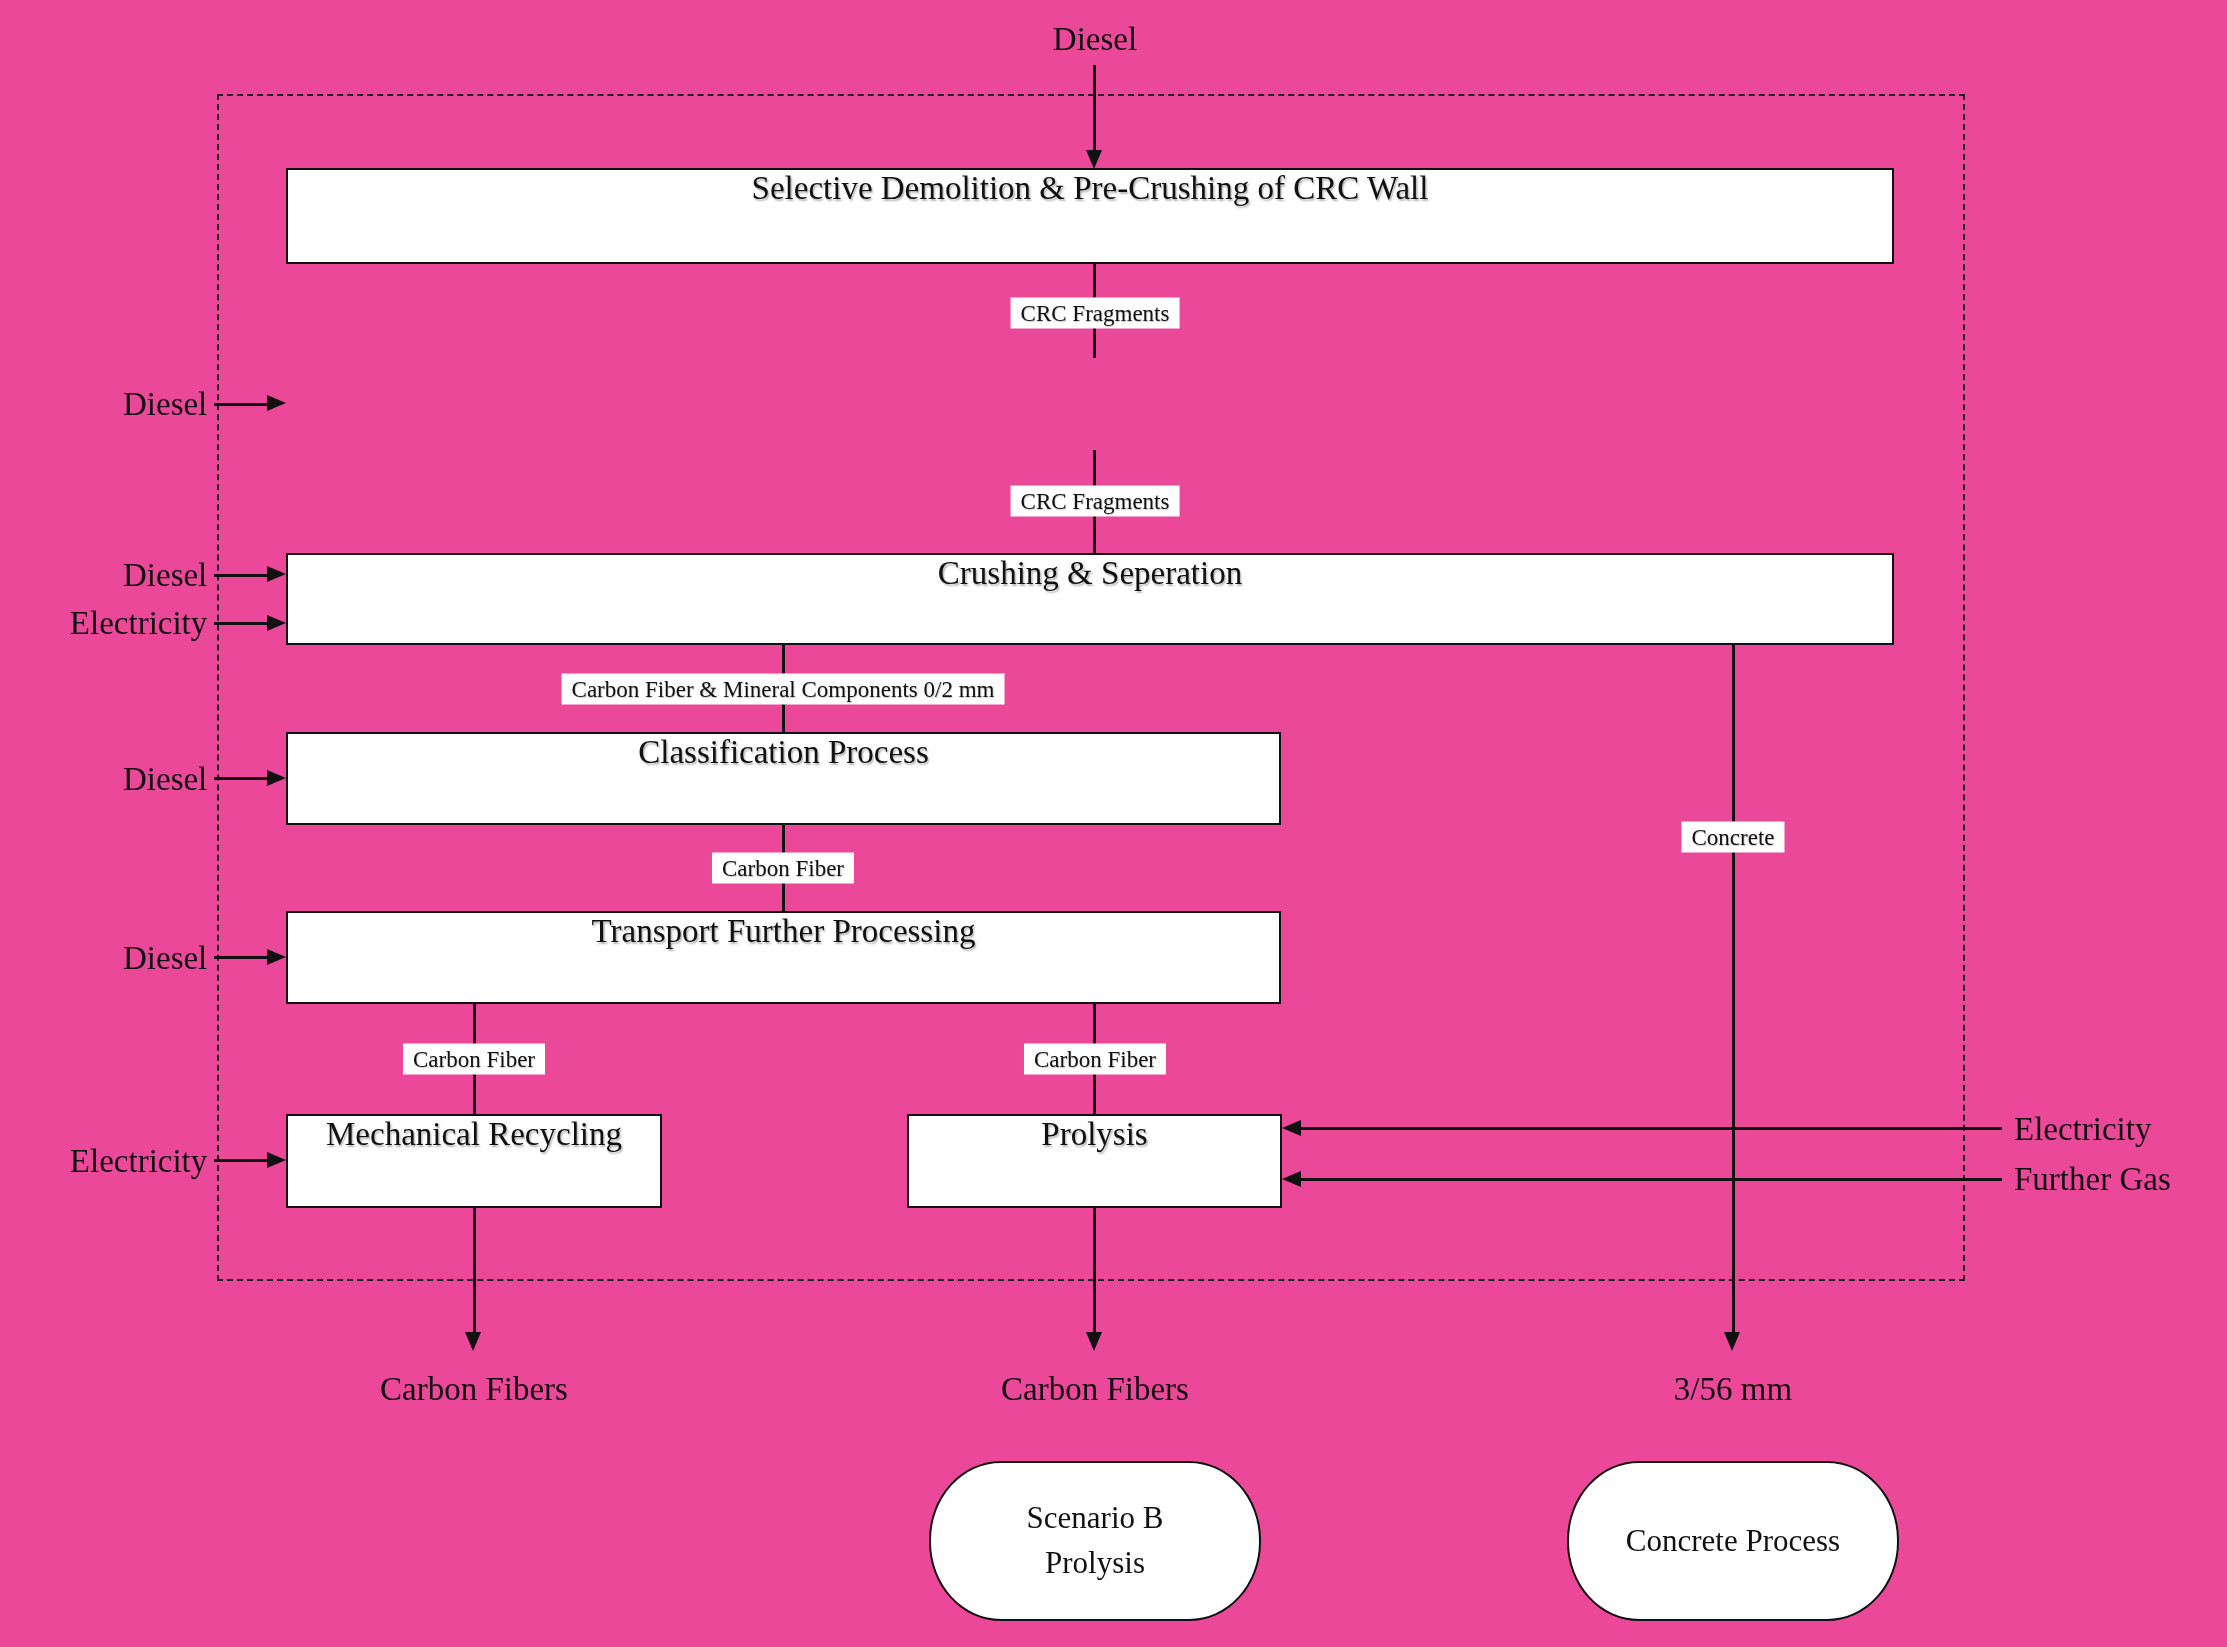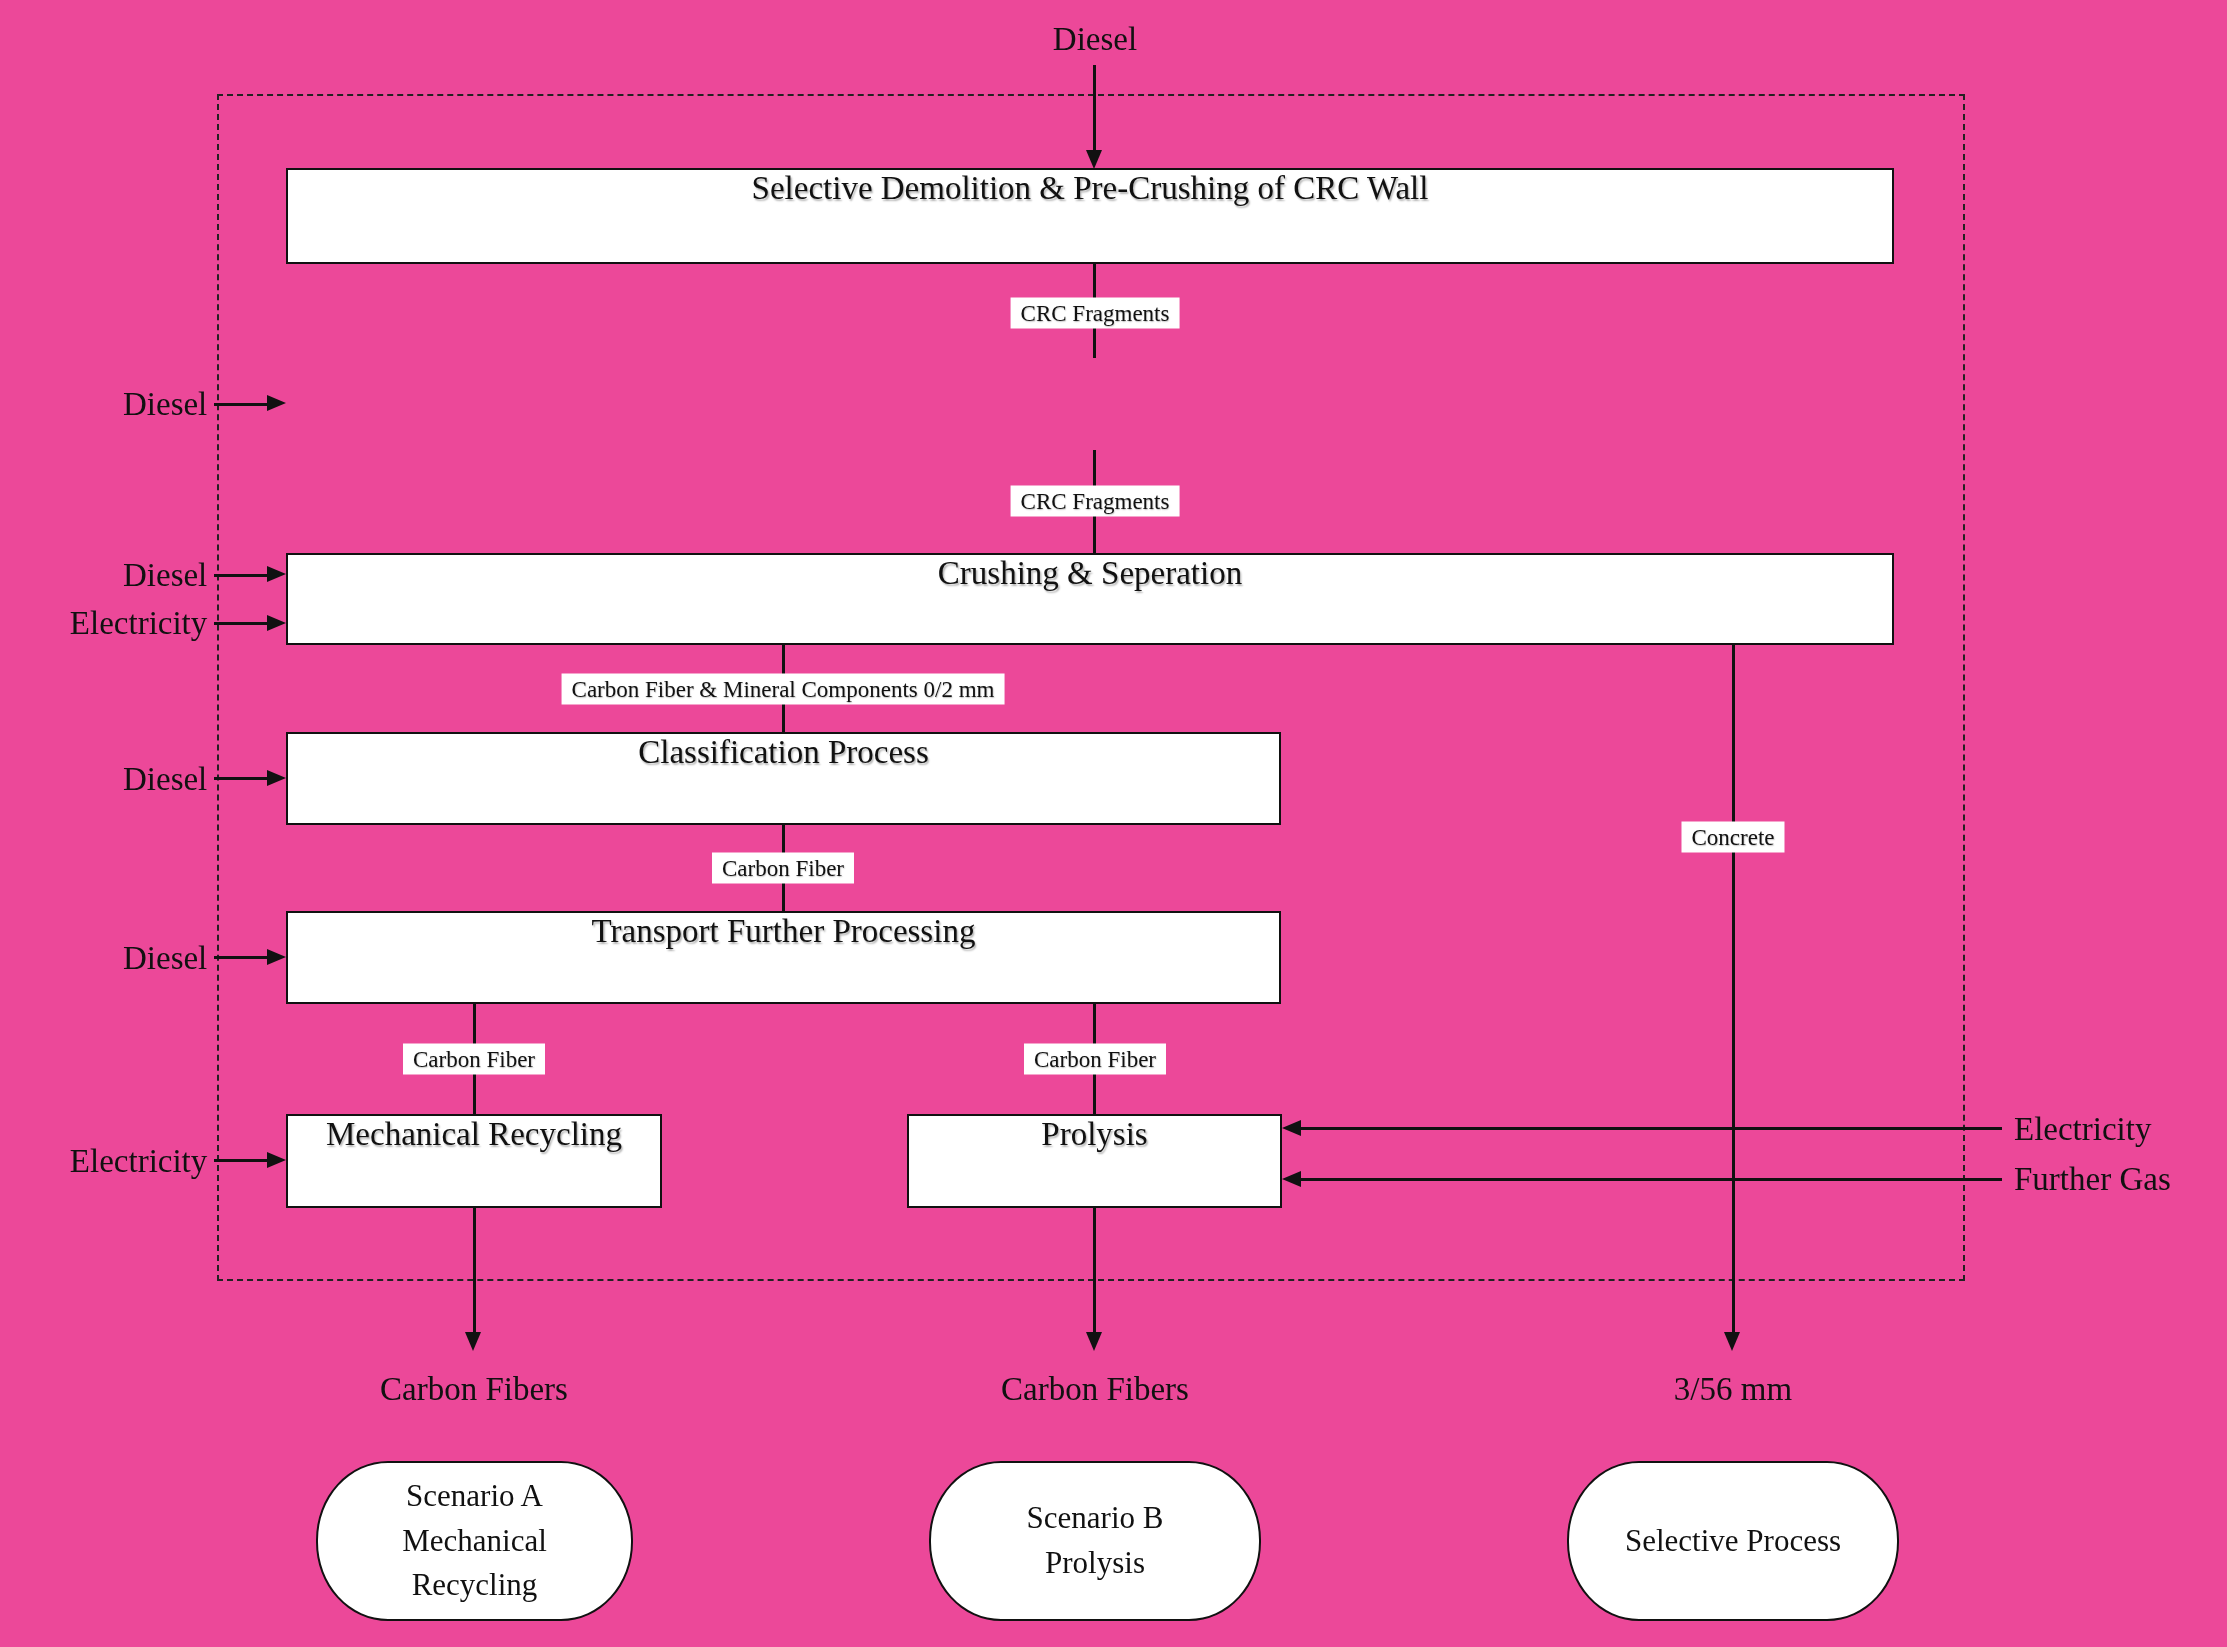--- a/index.html
+++ b/index.html
@@ -187,29 +187,24 @@
   <div class="inR" style="top:1129px;">Electricity</div>
 
   <div class="hl" style="left:1300px; top:1178px; width:702px;"></div>
   <div class="ah-left" style="left:1282px; top:1171px;"></div>
   <div class="inR" style="top:1179px;">Further Gas</div>
 
   <div class="out" style="left:474px; top:1389px;">Carbon Fibers</div>
   <div class="out" style="left:1095px; top:1389px;">Carbon Fibers</div>
   <div class="out" style="left:1733px; top:1389px;">3/56 mm</div>
 
-  <div class="rbox" style="left:316px; top:1461px; width:317px; height:160px;">
-    <span>Scenario A
-Mechanical
-Recycling</span>
-  </div>
 
   <div class="rbox" style="left:929px; top:1461px; width:332px; height:160px;justify-content:center;">
     <span>Scenario B
 Prolysis</span>
   </div>
 
   <div class="rbox" style="left:1567px; top:1461px; width:332px; height:160px;">
-    <span>Selective Process</span>
+    <span>Concrete Process</span>
   </div>
 
 </div>
 
 
 </body></html>

